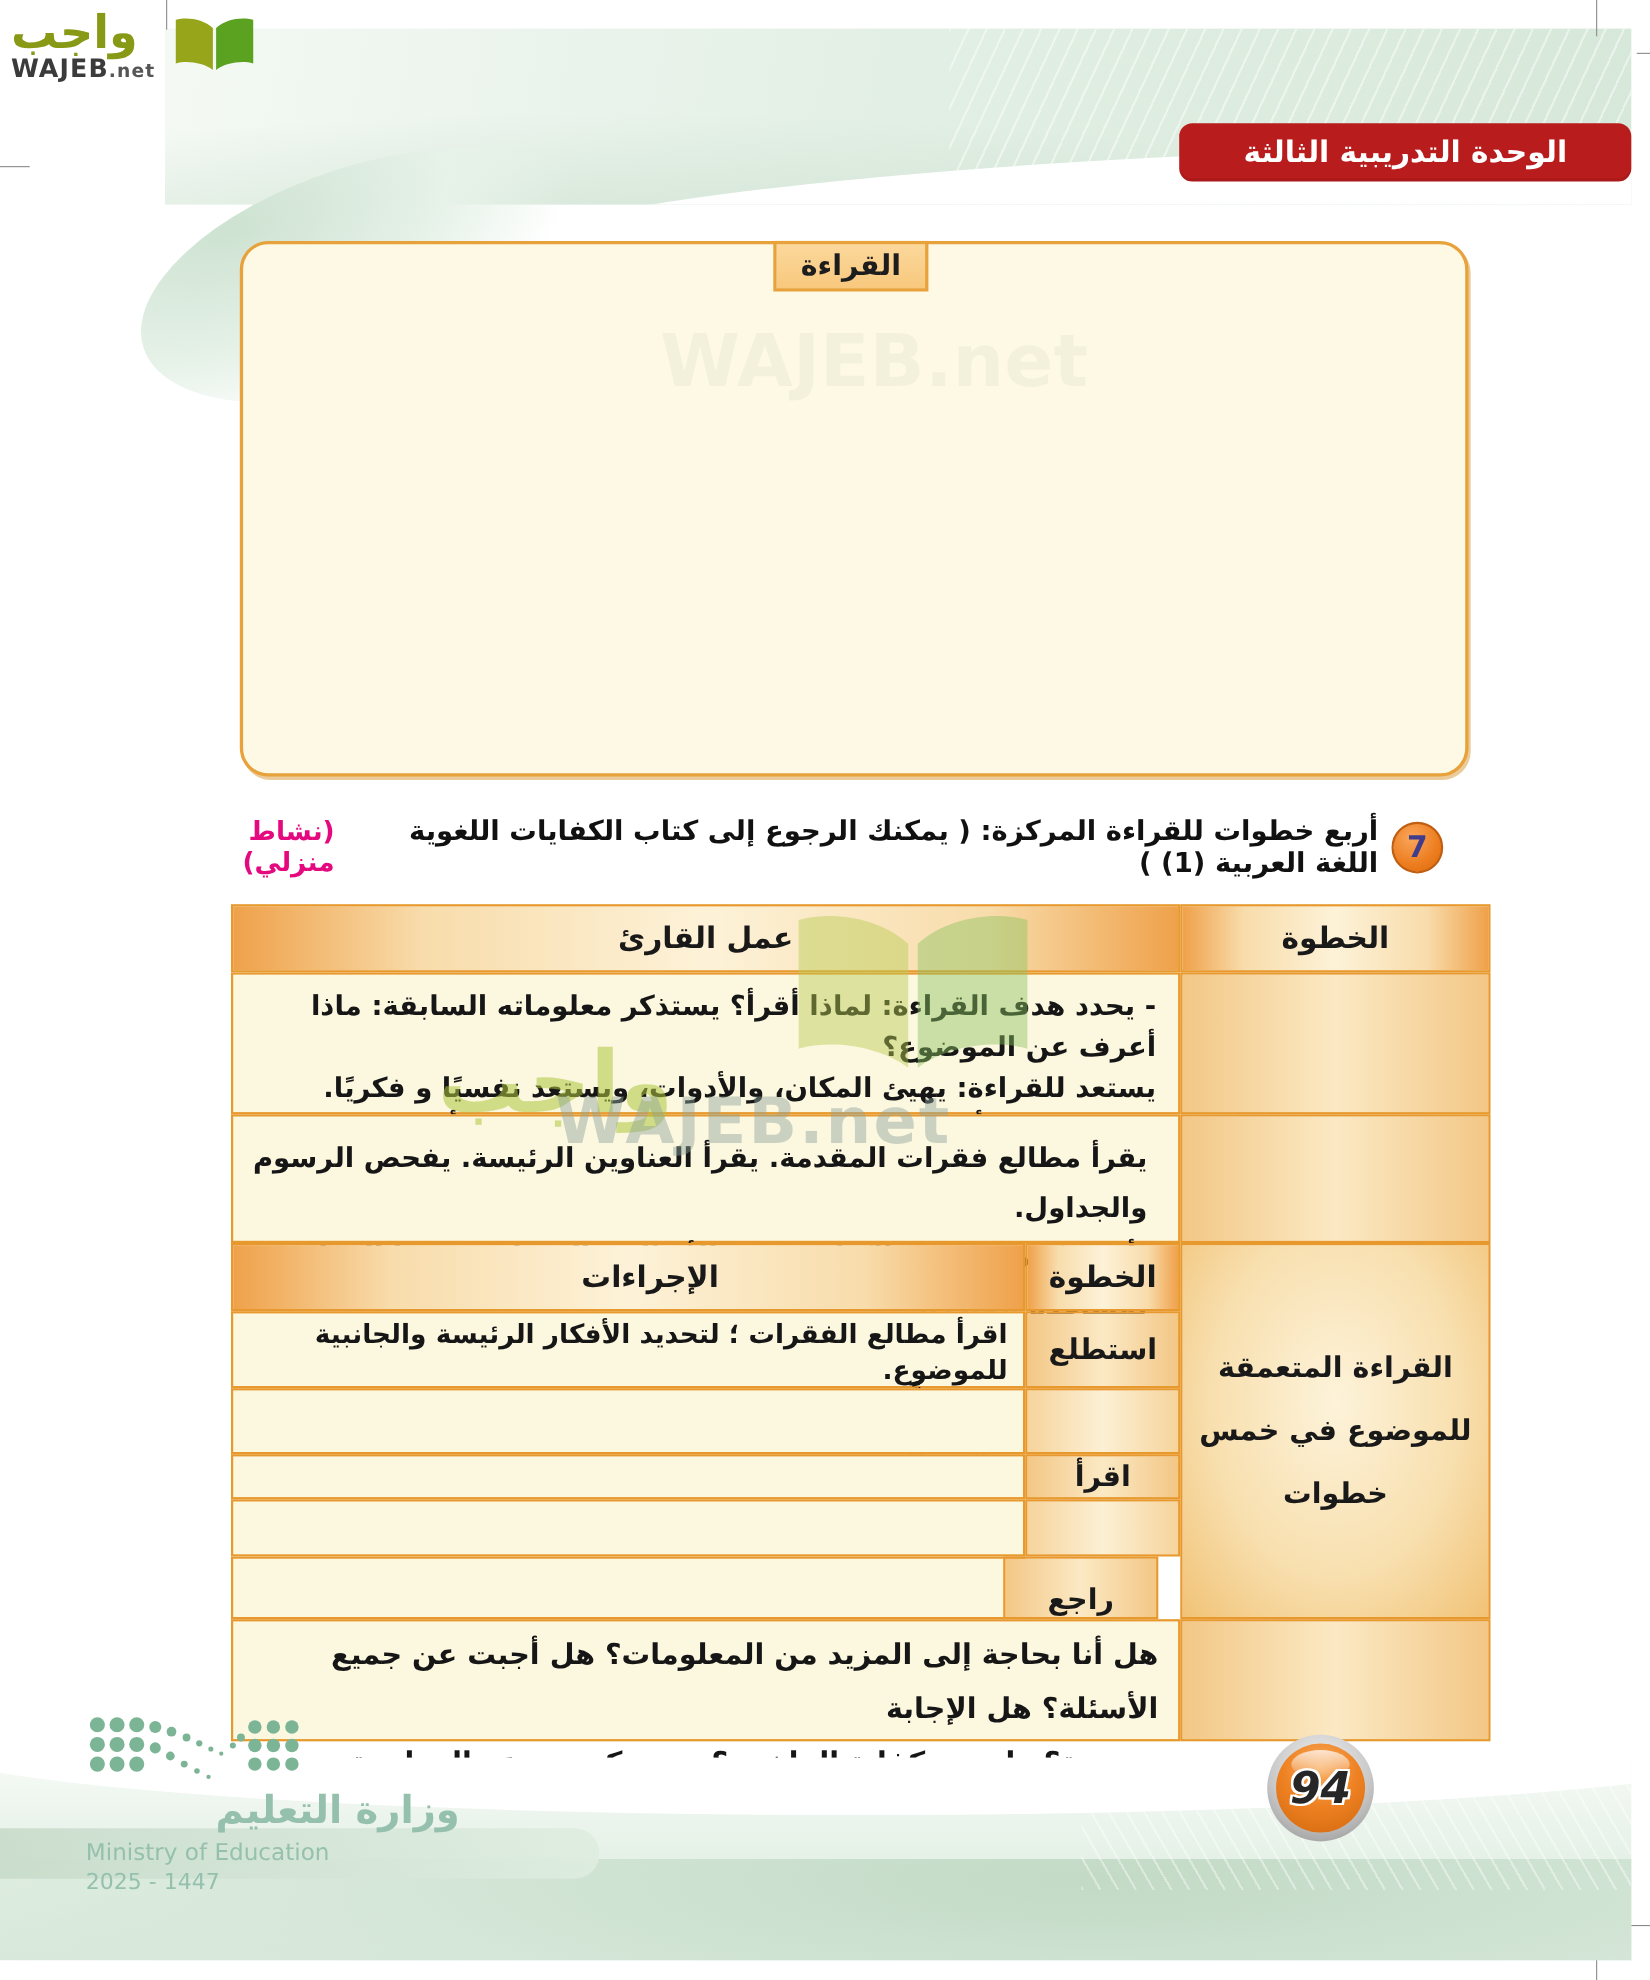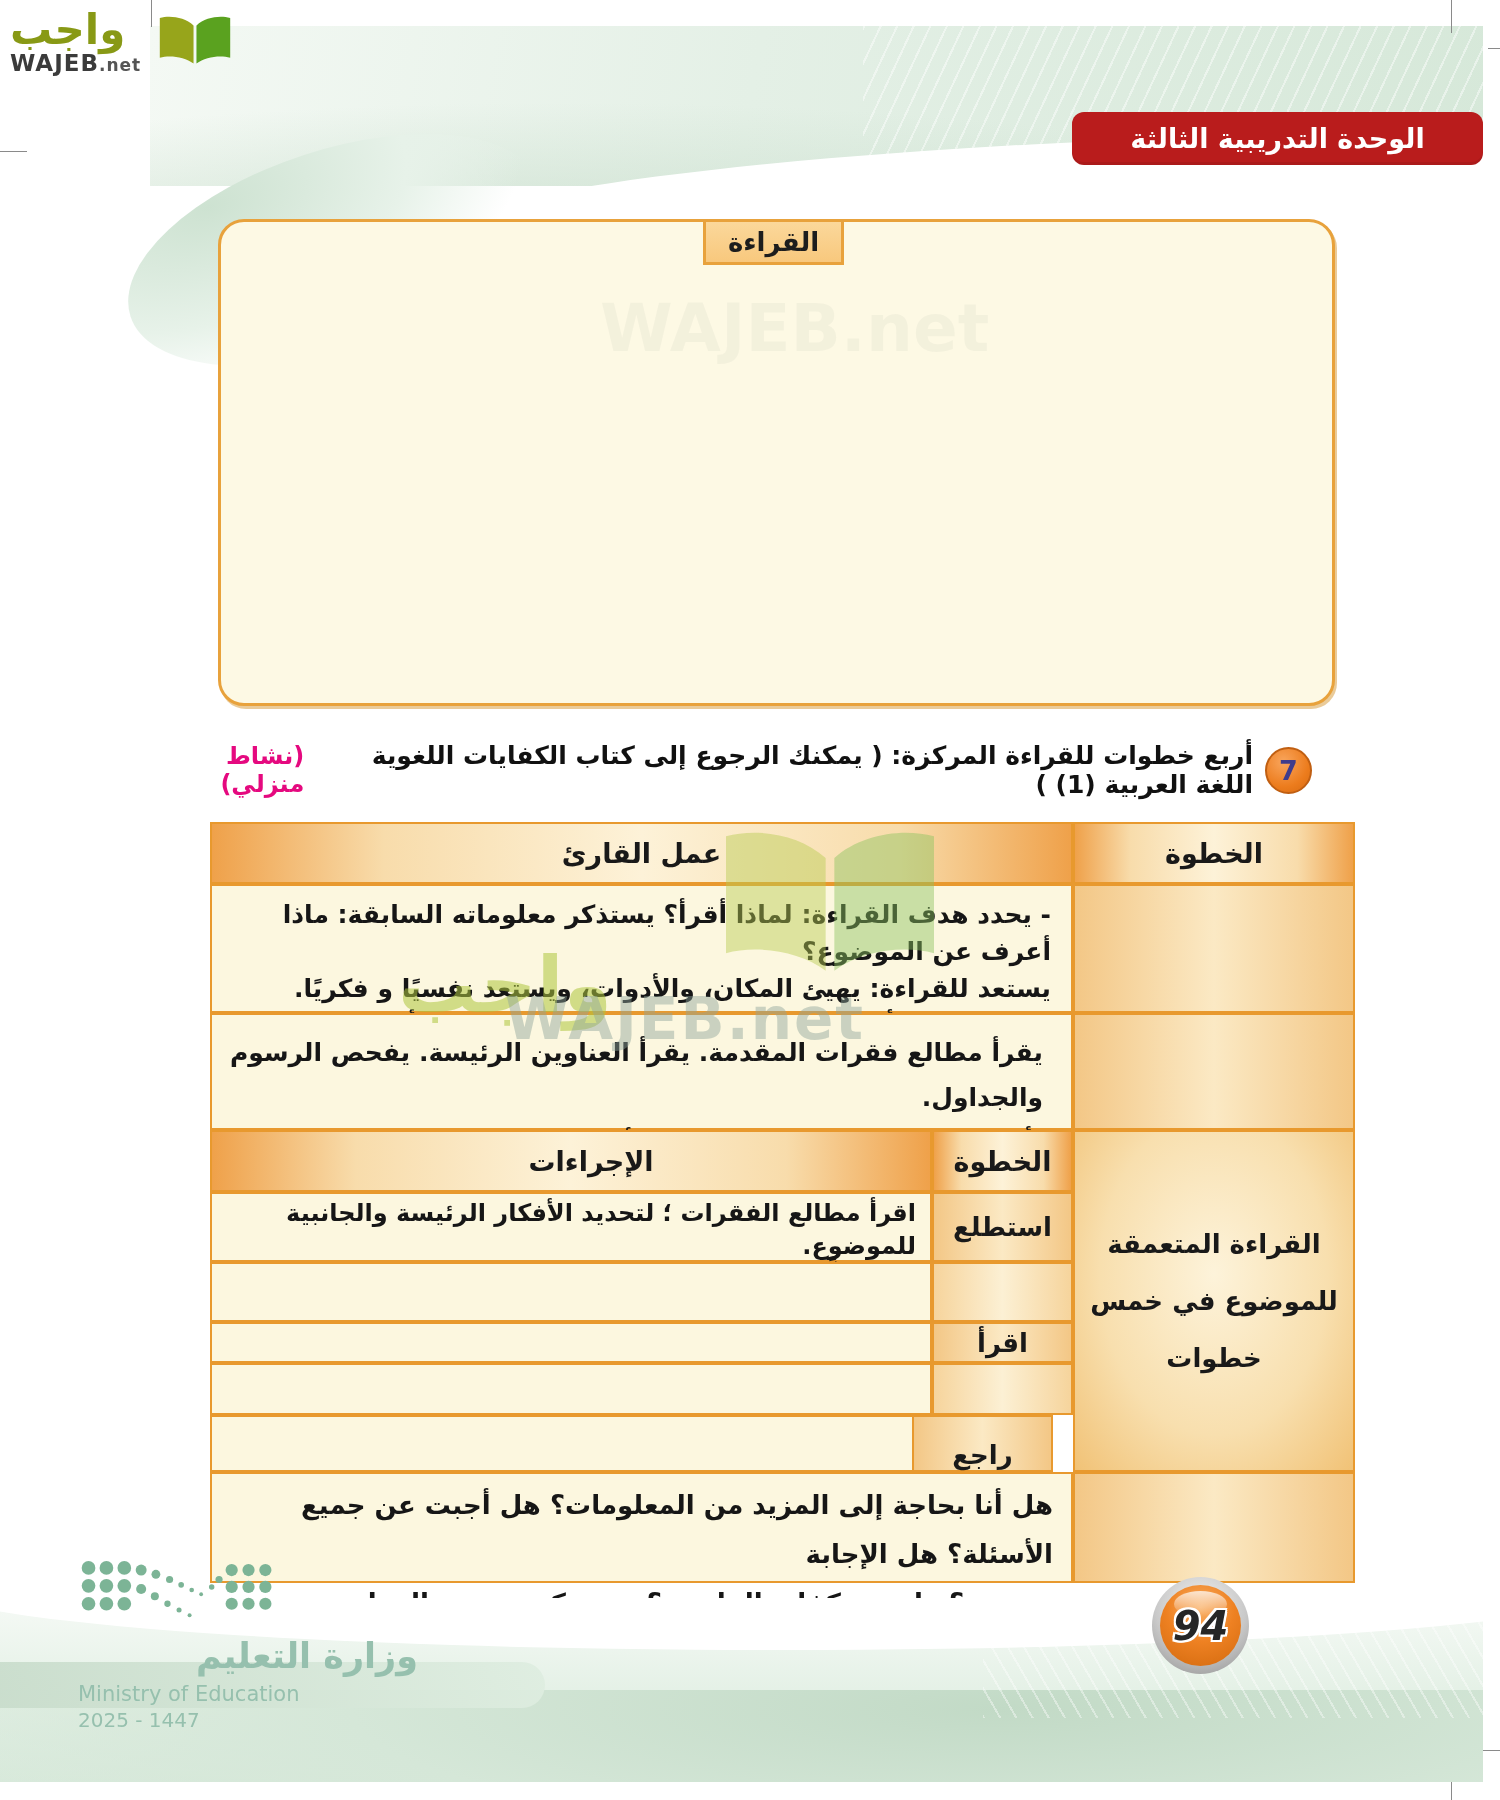--- a/index.html
+++ b/index.html
@@ -85,21 +85,21 @@
   .fin-pad { padding:7px 18px 0 8px; line-height:49px; font-size:26px; }
   .merged-text { flex-direction:column; text-align:center; font-size:26px; font-weight:bold; color:#191919; line-height:57px; }
 
   
   .tbl-watermark { position:absolute; pointer-events:none; z-index:6; }
   .wm-ar { font-size:78px; font-weight:bold; color:#aec63f; opacity:.55; }
   .wm-net { font-size:58px; font-weight:bold; color:#8fa59b; opacity:.45; letter-spacing:2px; }
 
   
   .ministry { position:absolute; left:78px; top:1556px; width:340px; color:#96c0ae; }
-  .ministry .m-ar { font-size:35px; font-weight:bold; margin-top:10px; letter-spacing:2px; }
+  .ministry .m-ar { font-size:35px; font-weight:bold; letter-spacing:2px; }
   .ministry .m-en { font-size:21px; margin-top:6px; }
   .ministry .m-yr { font-size:20px; margin-top:2px; }
 
   
   .page-badge { position:absolute; left:1152px; top:1577px; width:97px; height:97px; border-radius:50%;
     background:radial-gradient(circle at 50% 32%, #f4f4f4 0%, #c9c9c9 55%, #8f8f8f 100%);
     display:flex; align-items:center; justify-content:center;font-style:italic; }
   .page-badge .inner { width:81px; height:81px; border-radius:50%; position:relative;
     background:radial-gradient(circle at 50% 28%, #f9ae62 0%, #ee8122 48%, #d2690e 100%);
     display:flex; align-items:center; justify-content:center; }

